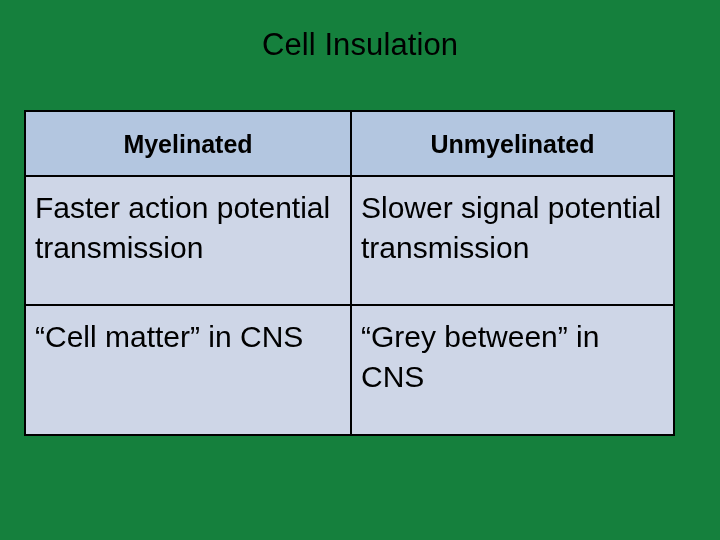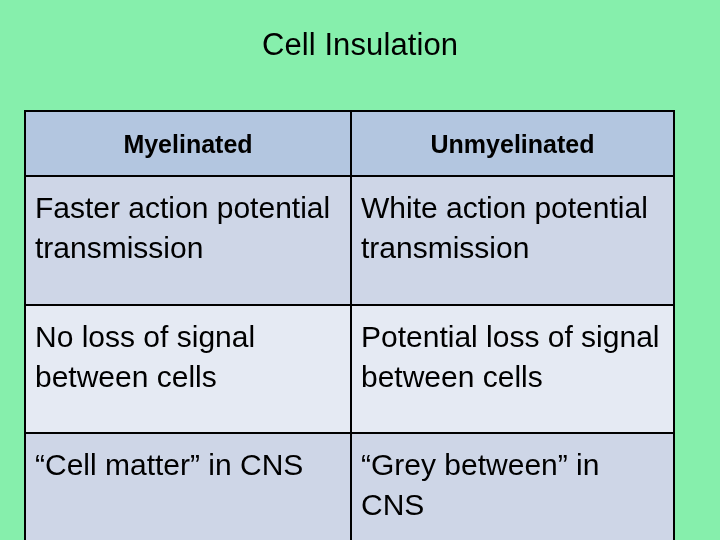--- a/index.html
+++ b/index.html
@@ -11,21 +11,21 @@
     height: 540px;
     background: #ffffff;
     font-family: "DejaVu Sans", sans-serif;
     overflow: hidden;
     position: relative;
   }
 
   .slide {
     position: absolute;
     inset: 0;
-    background: #86efac;
+    background: #15803d;
   }
 
   .slide-title {
     position: absolute;
     left: 0;
     top: 27px;
     width: 720px;
     text-align: center;
     font-family: "Liberation Sans", sans-serif;
     font-size: 31px;
@@ -107,32 +107,24 @@
         <th>Unmyelinated</th>
       </tr>
     </thead>
 
     <tbody>
       <tr class="body-row row-shade-a row-1">
         <td>
           <span class="cell-text">Faster action potential transmission</span>
         </td>
         <td>
-          <span class="cell-text">White action potential transmission</span>
+          <span class="cell-text">Slower signal potential transmission</span>
         </td>
       </tr>
 
-      <tr class="body-row row-shade-b row-2">
-        <td>
-          <span class="cell-text">No loss of signal between cells</span>
-        </td>
-        <td>
-          <span class="cell-text">Potential loss of signal between cells</span>
-        </td>
-      </tr>
 
       <tr class="body-row row-shade-a row-3">
         <td>
           <span class="cell-text">“Cell matter” in CNS</span>
         </td>
         <td>
           <span class="cell-text">“Grey between” in CNS</span>
         </td>
       </tr>
     </tbody>

